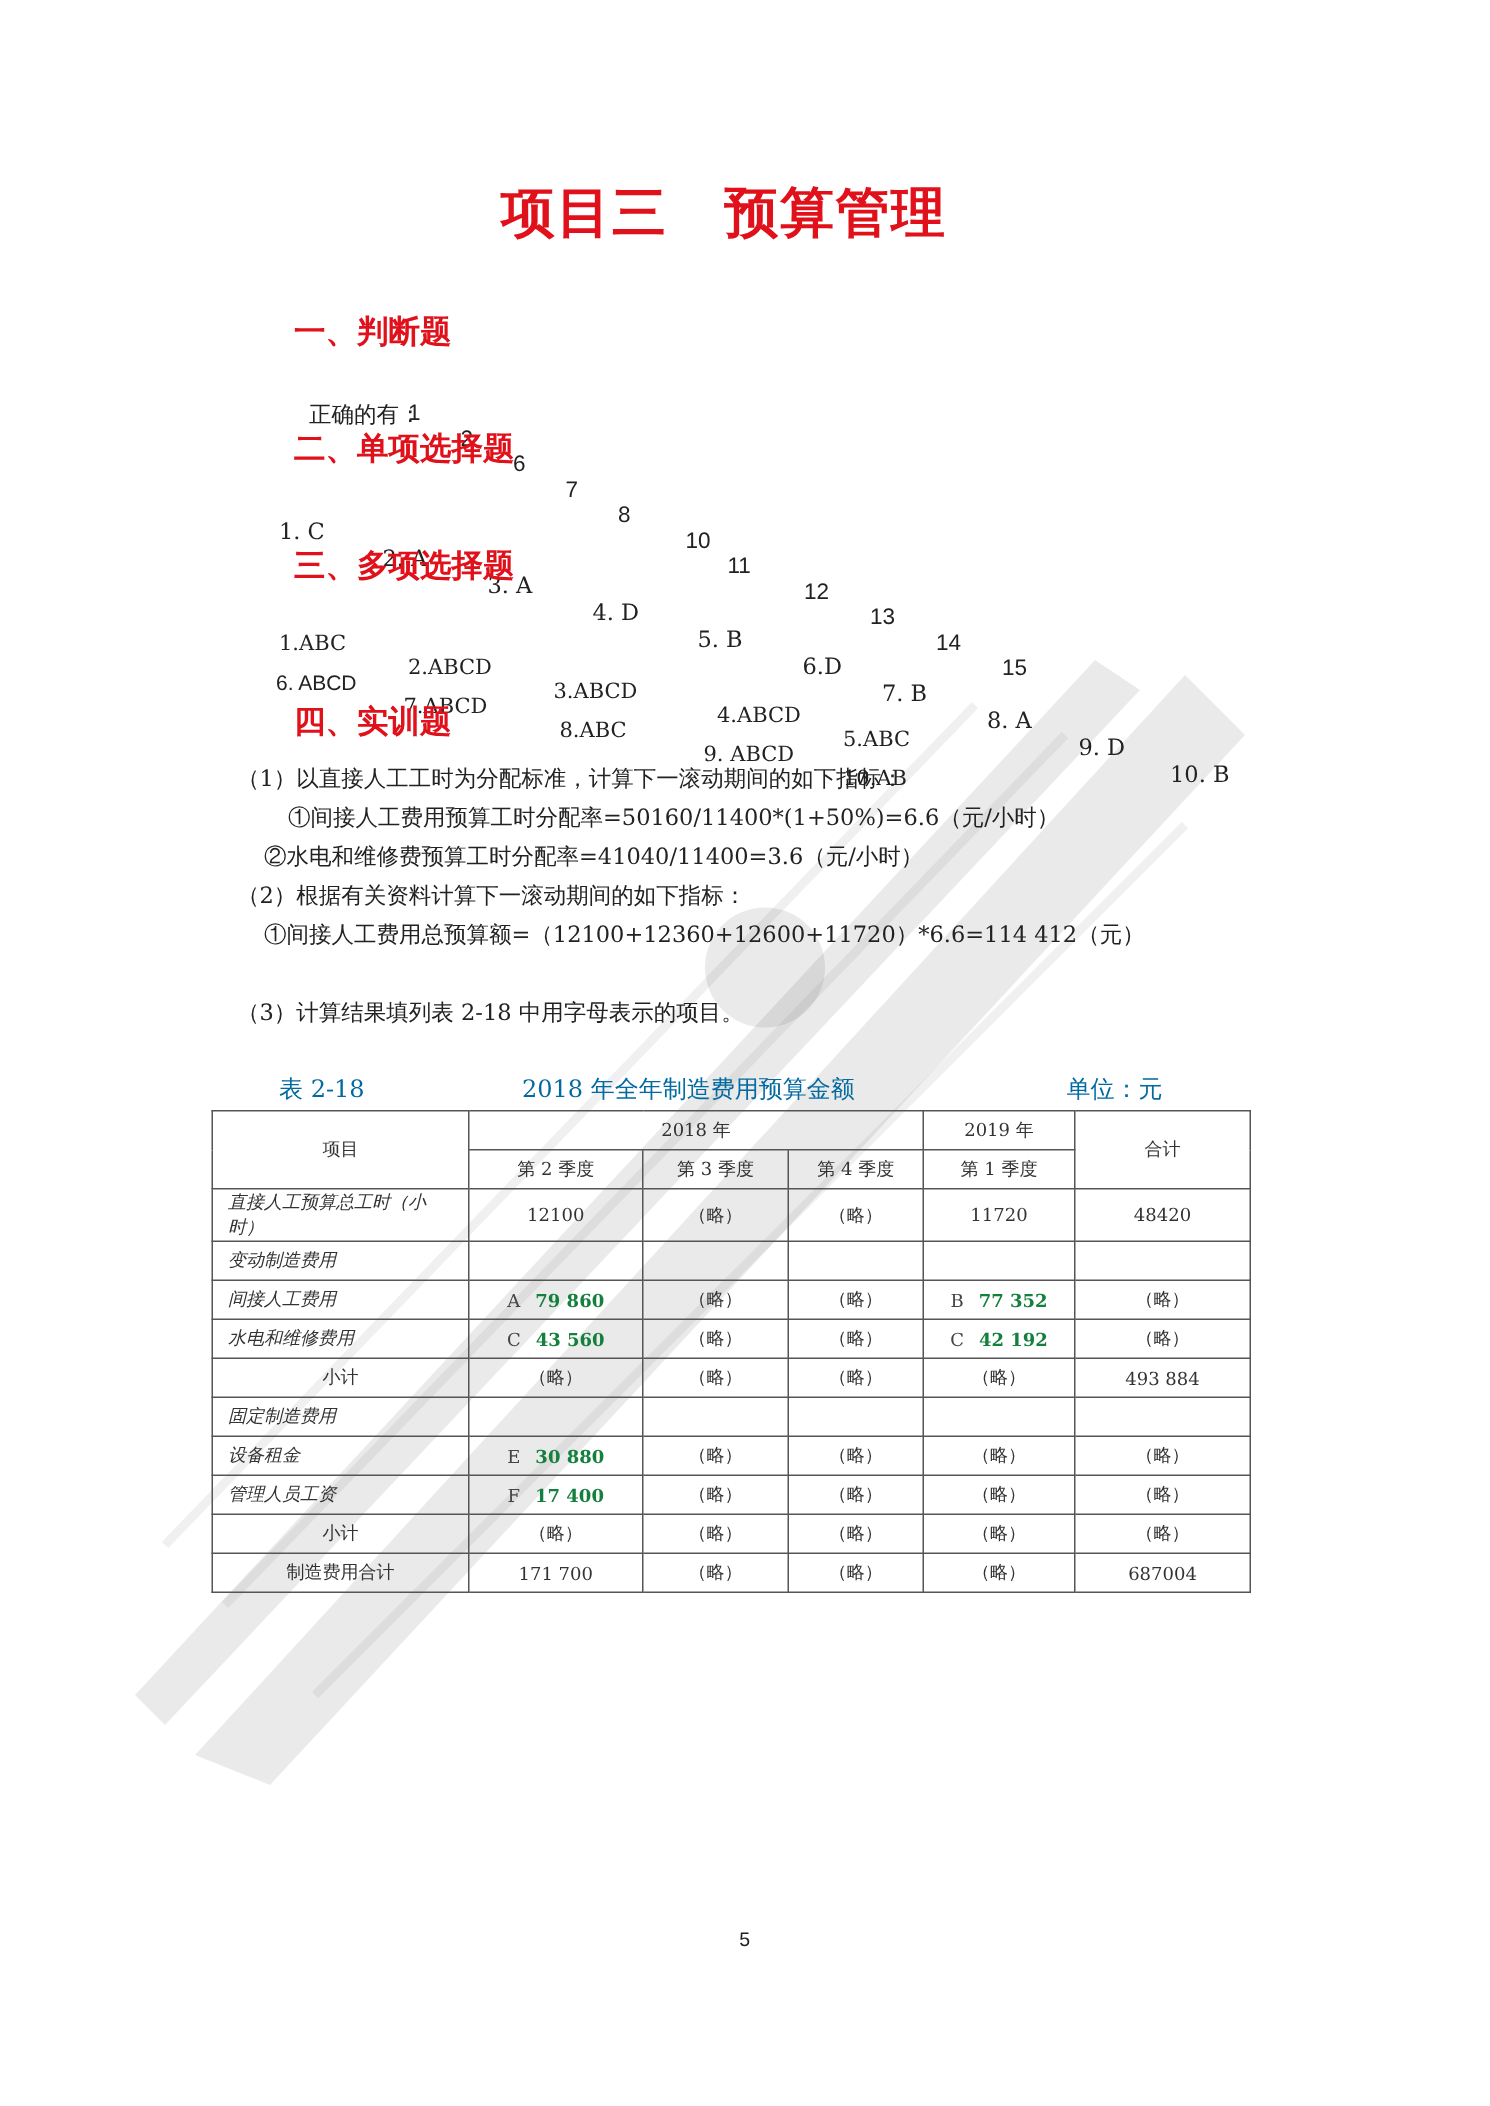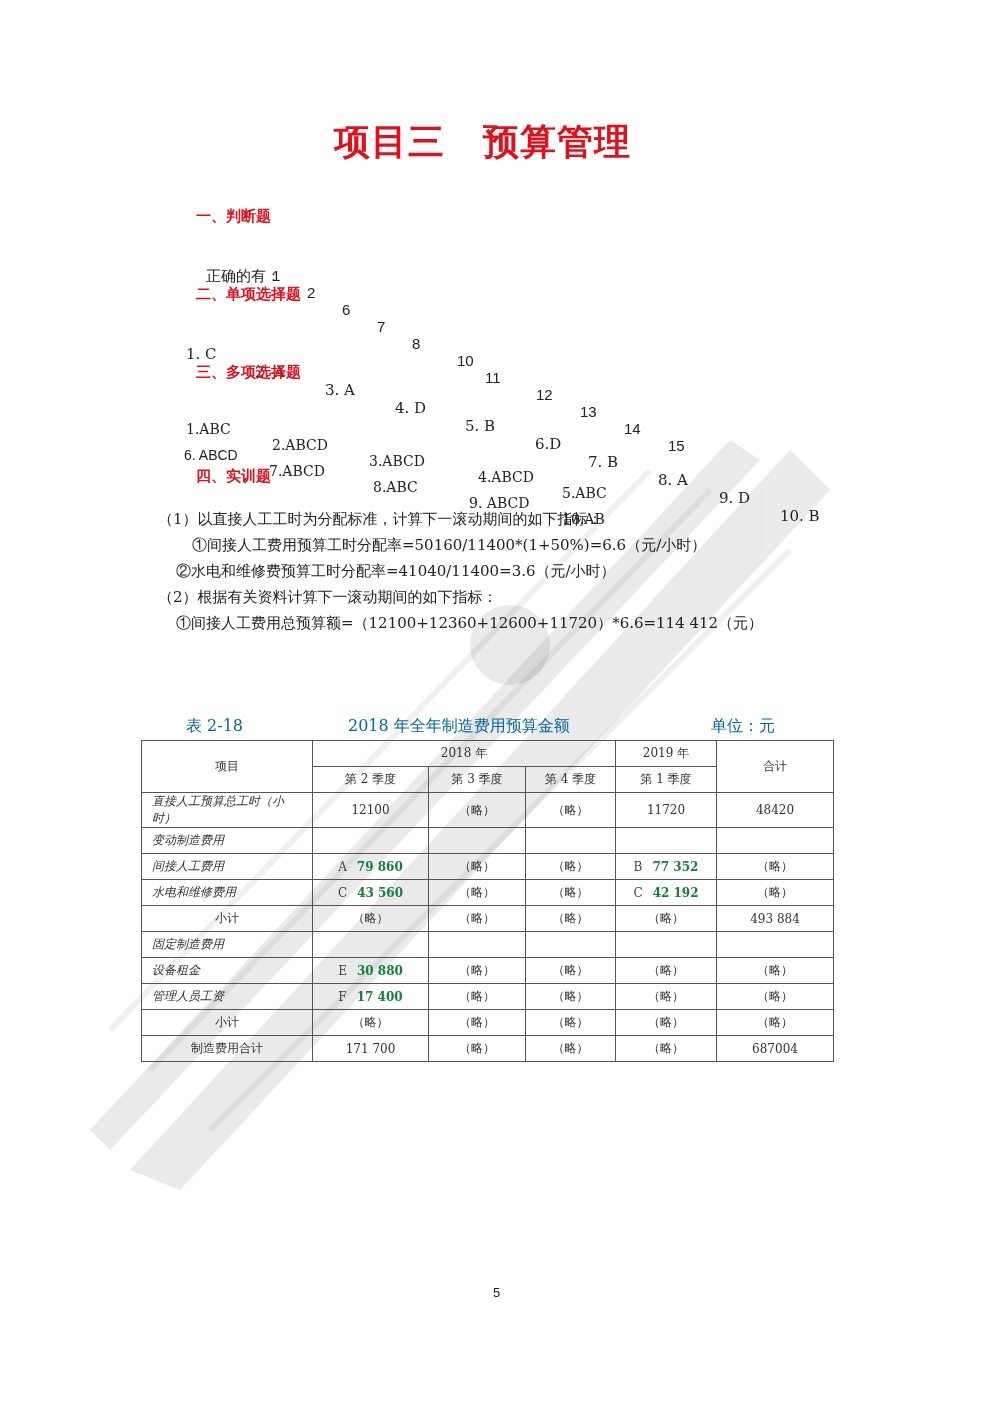--- a/index.html
+++ b/index.html
@@ -6,21 +6,21 @@
   body { width: 993px; height: 1404px; position: relative; overflow: hidden;
          font-family: "DejaVu Serif", "Liberation Serif", serif; color: #222; }
   .watermark { position: absolute; left: 90px; top: 430px; width: 760px; height: 760px;
                pointer-events: none; z-index: 0; }
   .content { position: absolute; left: 0; top: 0; width: 993px; height: 1404px; z-index: 1; }
   .title { position: absolute; top: 118px; left: 0; width: 965px; text-align: center;
            font-family: "DejaVu Sans", sans-serif; font-weight: bold; font-size: 36px; color: #e0111b;
            letter-spacing: 1px; }
   .title .gap { display: inline-block; width: 38px; }
   .sec { position: absolute; left: 196px; font-family: "DejaVu Sans", sans-serif; font-weight: bold;
-         font-size: 15px; color: #e0111b; }
+         font-size: 21px; color: #e0111b; }
   .line { position: absolute; font-size: 15px; white-space: pre; color: #222; }
   .sans { font-family: "Liberation Sans", sans-serif; }
   .caption { position: absolute; top: 716px; font-size: 16px; color: #0369a1; }
   table.t { position: absolute; left: 141px; top: 740px; border-collapse: collapse;
             font-size: 12px; color: #333; }
   table.t td { border: 1px solid #555; height: 26px; padding: 0 6px; text-align: center;
                box-sizing: border-box; }
   table.t td.l { text-align: left; padding-left: 10px; font-style: italic; }
   .red { color: #15803d; font-weight: bold; }
   .ltr { margin-right: 10px; color: #444; }
@@ -95,20 +95,21 @@
     <span style="position:absolute;left:469px;">9. ABCD</span>
     <span style="position:absolute;left:562px;">10.AB</span>
   </div>
 
   <div class="sec" style="top:467px;">四、实训题</div>
   <div class="line" style="top:510px; left:158px;">（1）以直接人工工时为分配标准，计算下一滚动期间的如下指标：</div>
   <div class="line" style="top:536px; left:192px;">①间接人工费用预算工时分配率=50160/11400*(1+50%)=6.6（元/小时）</div>
   <div class="line" style="top:562px; left:176px;">②水电和维修费预算工时分配率=41040/11400=3.6（元/小时）</div>
   <div class="line" style="top:588px; left:158px;">（2）根据有关资料计算下一滚动期间的如下指标：</div>
   <div class="line" style="top:614px; left:176px;">①间接人工费用总预算额=（12100+12360+12600+11720）*6.6=114 412（元）</div>
+  <div class="line" style="top:666px; left:158px;">（3）计算结果填列表 2-18 中用字母表示的项目。</div>
 
   <div class="caption" style="left:186px;">表 2-18</div>
   <div class="caption" style="left:348px;">2018 年全年制造费用预算金额</div>
   <div class="caption" style="left:711px;">单位：元</div>
 
   <table class="t">
     <colgroup>
       <col style="width:171px">
         <col style="width:116px">
         <col style="width:97px">

